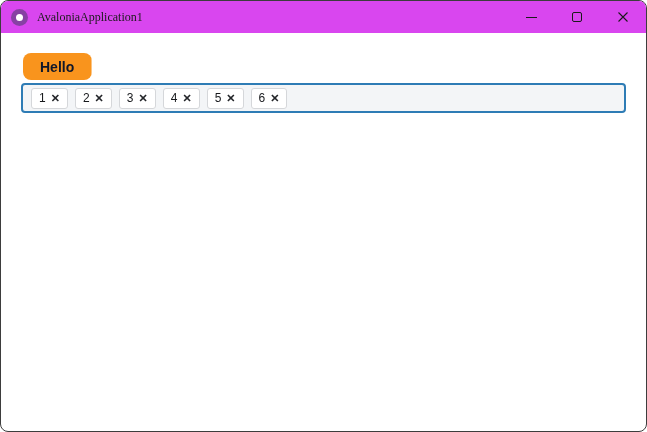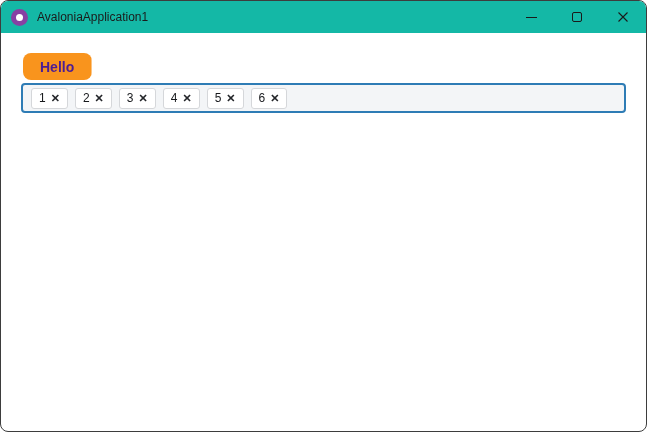--- a/index.html
+++ b/index.html
@@ -13,23 +13,24 @@
     position: absolute; inset: 0;
     width: 647px; height: 432px;
     background: #ffffff;
     border: 1px solid #3d3d3d;
     border-radius: 8px;
     overflow: hidden;
   }
   
   .titlebar {
     height: 32px;
-    background: #14b8a6;
+    background: #d946ef;
     display: flex;
     align-items: center;
+    font-family: Liberation Serif, serif;
   }
   .app-logo {
     width: 17px; height: 17px;
     margin-left: 10px;
     background: #8741a3;
     border-radius: 50%;
     display: flex; align-items: center; justify-content: center;
     flex: 0 0 auto;
   }
   .app-logo .hole {
@@ -72,21 +73,21 @@
     margin: 20px 0 0 22px;
     width: max-content;
     height: 27px;
     background: #f9941d;
     border-radius: 8px;
     overflow: hidden;
   }
   .tab {
     display: flex; align-items: center;
     padding: 0 17px;
-    color: #4c1d95;
+    color: #0f172a;
     font-size: 14px;
     font-weight: bold;
     cursor: pointer;
   }
   .tab-divider {
     width: 1px;
     margin: 5px 0;
     background: rgba(255,255,255,0.45);
   }
   .chipbox {

